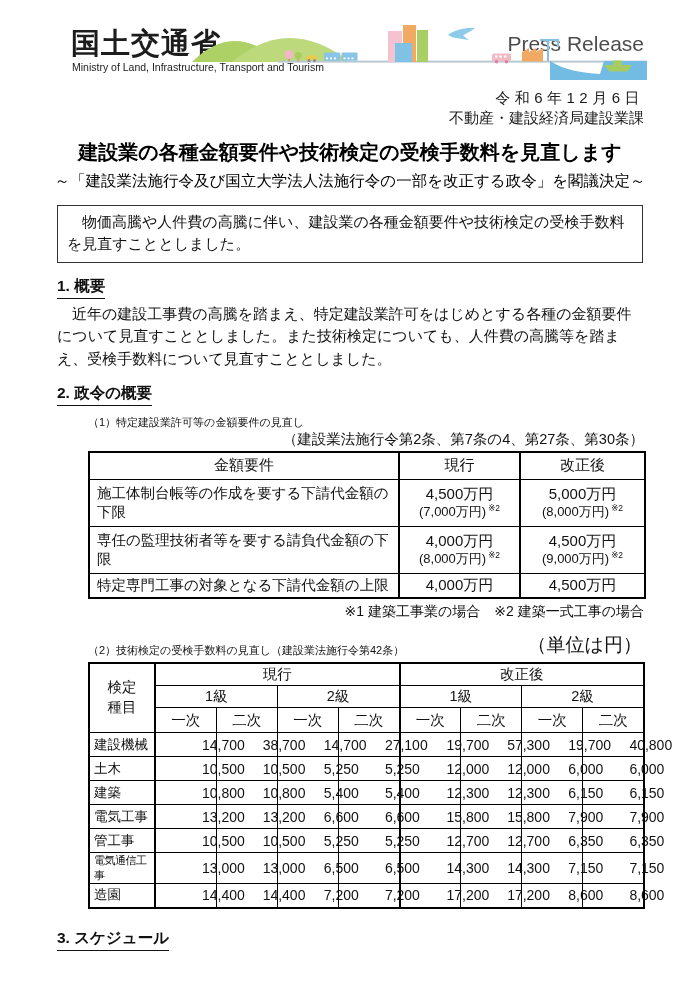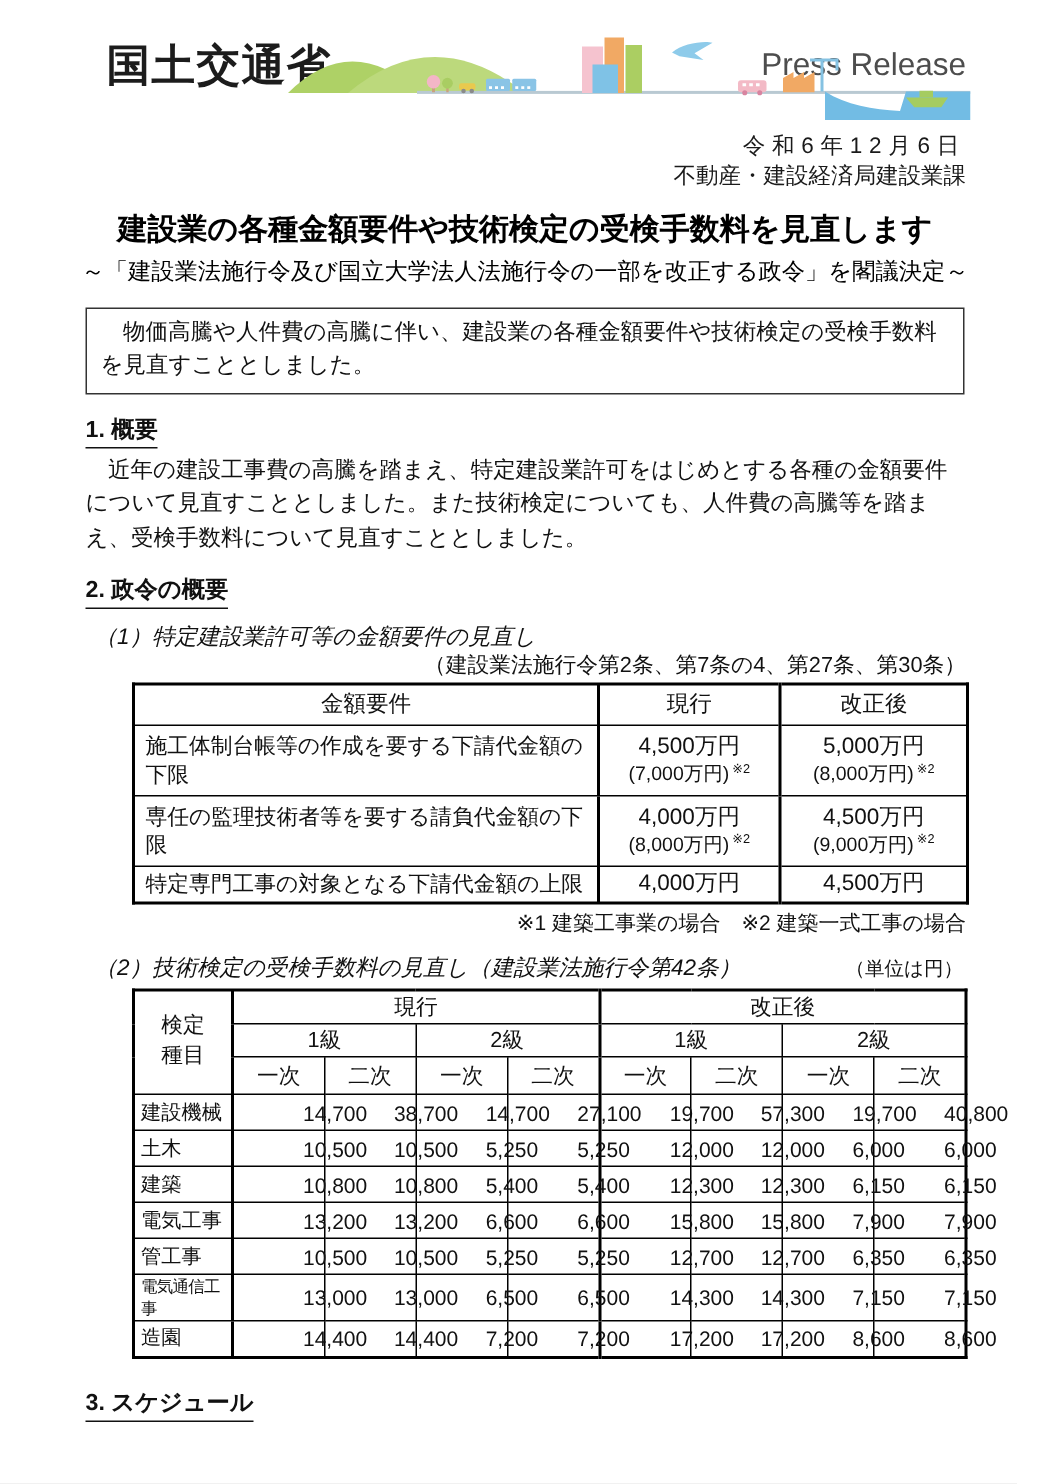--- a/index.html
+++ b/index.html
@@ -23,42 +23,42 @@
   .subtitle { text-align:center; font-size:15.5px; margin-top:5px; color:#000000; }
   .summary-box {
     margin:13px 57px 0 57px; border:1.3px solid #333; padding:5px 9px 6px 9px;
     font-size:15px; line-height:1.5;
   }
   .content { padding:0 56px 0 57px; }
   
   .sec-head { display:inline-block; font-size:15.5px; font-weight:bold; border-bottom:1.6px solid #111; padding-bottom:1px; }
   .s1 { margin-top:13px; }
   .body-p { font-size:15px; line-height:1.5; margin:4px 0 0 0; }
-  .sub-head { font-size:15px; margin:9px 0 0 6px;font-style:italic; }
+  .sub-head { font-size:11px; margin:9px 0 0 31px; }
   .law-ref  { text-align:right; font-size:14.5px; margin-top:0px; }
   
   table { border-collapse:collapse; }
   .t1 { margin:2px 0 0 31px; width:556px; border:2.4px solid #000; table-layout:fixed; }
   .t1 th, .t1 td { border:1px solid #000; padding:0; }
   .t1 .w-item { width:310px; }
   .t1 .w-cur  { width:121px; }
   .t1 .w-rev  { width:125px; }
   .t1 th { font-size:15px; font-weight:normal; height:27px; text-align:center; }
   .t1 td.item { font-size:14.5px; text-align:left; padding:2px 4px 2px 7px; }
   .t1 td.val  { text-align:center; vertical-align:middle; }
   .t1 .vsep { border-left:2.2px solid #000; }
   .t1 tr.two { height:47px; }
   .t1 tr.one { height:18px; }
   .t1 .main { font-size:15px; line-height:1.3; }
   .t1 .sub  { font-size:13px; line-height:1.25; }
   .t1 .sup  { font-size:8.5px; vertical-align:super; margin-left:2px; }
   .footnote { text-align:right; font-size:14px; margin:4px 0 0 0; }
   
   .sub2row { display:flex; justify-content:space-between; align-items:flex-end; margin-top:11px; }
-  .unit-note { font-size:13px; padding-right:2px; }
+  .unit-note { font-size:19px; padding-right:2px; }
   
   .t2 { margin:4px 0 0 31px; width:557px; border:2.4px solid #000; table-layout:fixed; }
   .t2 th, .t2 td { border:1px solid #000; padding:0; }
   .t2 th { font-weight:normal; font-size:14.5px; text-align:center; }
   .t2 .corner { width:66px; font-size:14.5px; line-height:1.35; }
   .t2 .hrow1 th { height:23px; }
   .t2 .hrow2 th { height:22px;margin-left:20px; }
   .t2 .hrow3 th { height:25px; }
   .t2 tbody tr { height:24px; }
   .t2 td.cat { font-size:13.5px; text-align:left; padding-left:4px; }
@@ -69,20 +69,21 @@
   
   .s3 { margin-top:19px; }
 </style>
 </head>
 <body>
 
 <div class="page">
 
   <div class="header">
     <div class="logo-jp">国土交通省</div>
+    <div class="logo-en">Ministry of Land, Infrastructure, Transport and Tourism</div>
     <div class="press">Press Release</div>
     <svg class="illus" width="455" height="66" viewBox="0 0 455 66">
       <g>
         <path d="M0,48 Q42,6 88,48 Z" fill="#aed166"></path>
         <path d="M40,48 Q97,0 158,48 Z" fill="#bcd97c"></path>
       </g>
       <rect x="86" y="46.6" width="369" height="2" fill="#b9c9d2"></rect>
       <g>
         <rect x="96" y="43" width="2" height="4.5" fill="#c9a27e"></rect>
         <circle cx="97" cy="40.5" r="4.5" fill="#f3b6c6"></circle>

